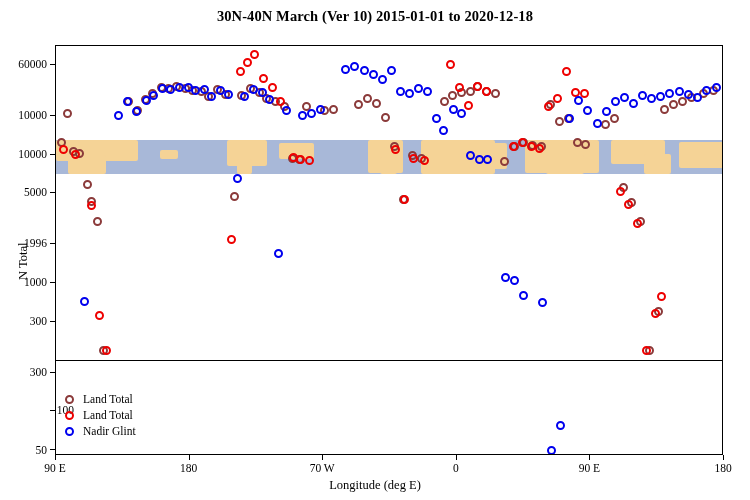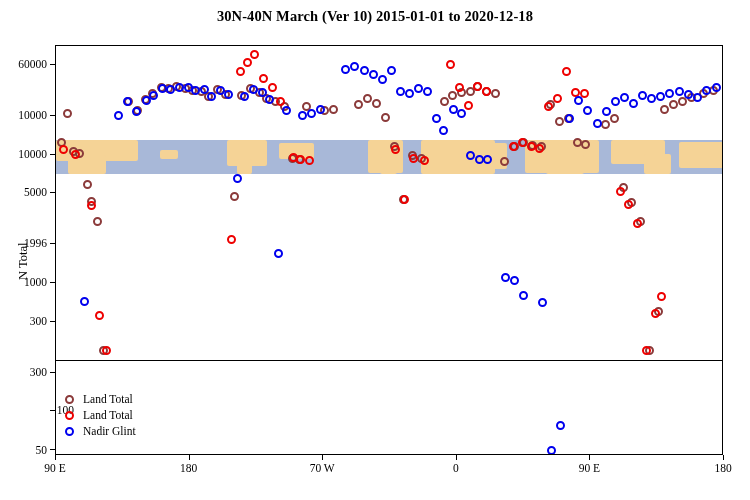--- a/index.html
+++ b/index.html
@@ -394,20 +394,21 @@
       <div class="xtick-mark" style="left: 322.2px; top: 455px;"></div>
       <div class="xtick-label" style="left: 455.8px; top: 462px;">0</div>
       <div class="xtick-mark" style="left: 455.8px; top: 455px;"></div>
       <div class="xtick-label" style="left: 589.4px; top: 462px;">90 E</div>
       <div class="xtick-mark" style="left: 589.4px; top: 455px;"></div>
       <div class="xtick-label" style="left: 723px; top: 462px;">180</div>
       <div class="xtick-mark" style="left: 723px; top: 455px;"></div>
     </div>
 
   <div id="y-axis-label" style="left: 16px; top: 280px;">N Total</div>
+  <div id="x-axis-label">Longitude (deg E)</div>
 
   <div id="legend" style="left: 65px; top: 391px;">
       <div class="legend-row">
         <span class="legend-marker" style="border-color: rgb(139, 58, 58);"></span>
         <span class="legend-text">Land Total</span>
       </div>
       <div class="legend-row">
         <span class="legend-marker" style="border-color: rgb(238, 0, 0);"></span>
         <span class="legend-text">Land Total</span>
       </div>

